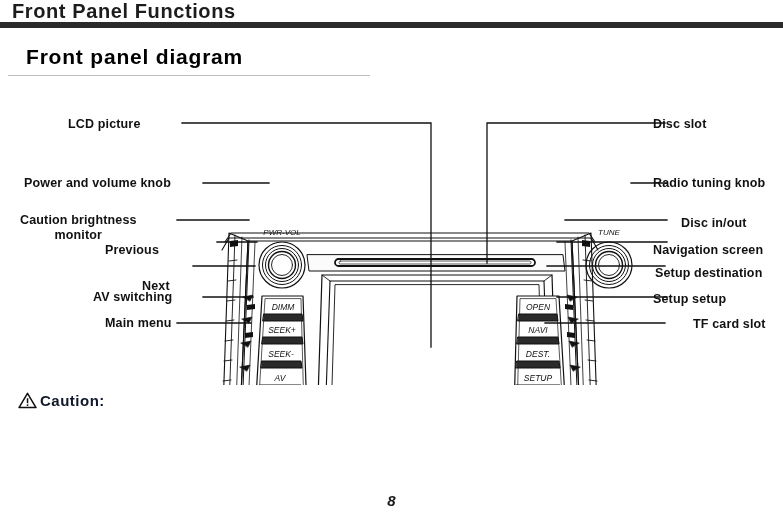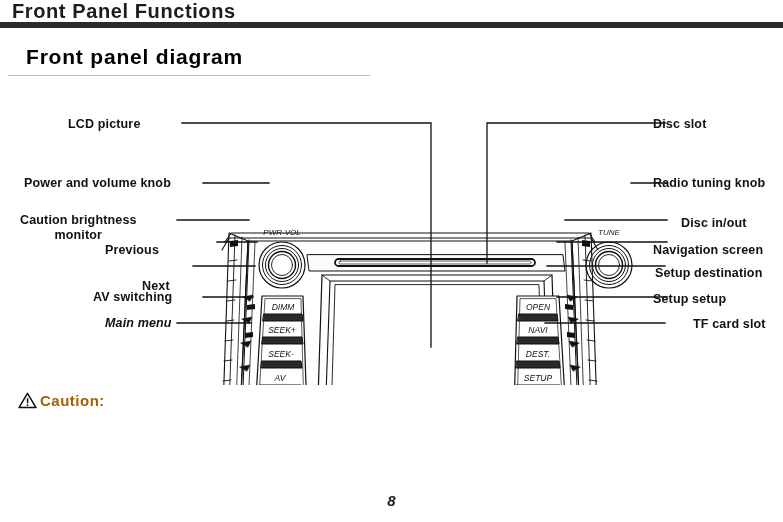--- a/index.html
+++ b/index.html
@@ -98,21 +98,21 @@
     left: 18px;
     top: 392px;
     width: 400px;
   }
   .caution-head {
     display: flex;
     align-items: center;
     gap: 3px;
     font-size: 15px;
     font-weight: bold;
-    color: #a16207;
+    color: #0f172a;
     letter-spacing: 0.5px;
   }
   .warn-tri { display: block; }
   .caution-body {
     margin-top: 8px;
     font-size: 14.5px;
     font-weight: bold;
     color: #111;
     line-height: 20px;
     letter-spacing: 0.35px;
@@ -311,21 +311,21 @@
 </div>
 
 <div class="callout left" style="left:142px; top:265px;margin-top:14px;">
   <span>Next</span>
 </div>
 
 <div class="callout left" style="left:93px; top:290px;">
   <span>AV switching</span>
 </div>
 
-<div class="callout left" style="left:105px; top:316px;font-style:italic;">
+<div class="callout left" style="left:105px; top:316px;">
   <span>Main menu</span>
 </div>
 
 <div class="callout right" style="left:653px; top:117px;">
   <span>Disc slot</span>
 </div>
 
 <div class="callout right" style="left:653px; top:176px;">
   <span>Radio tuning knob</span>
 </div>

